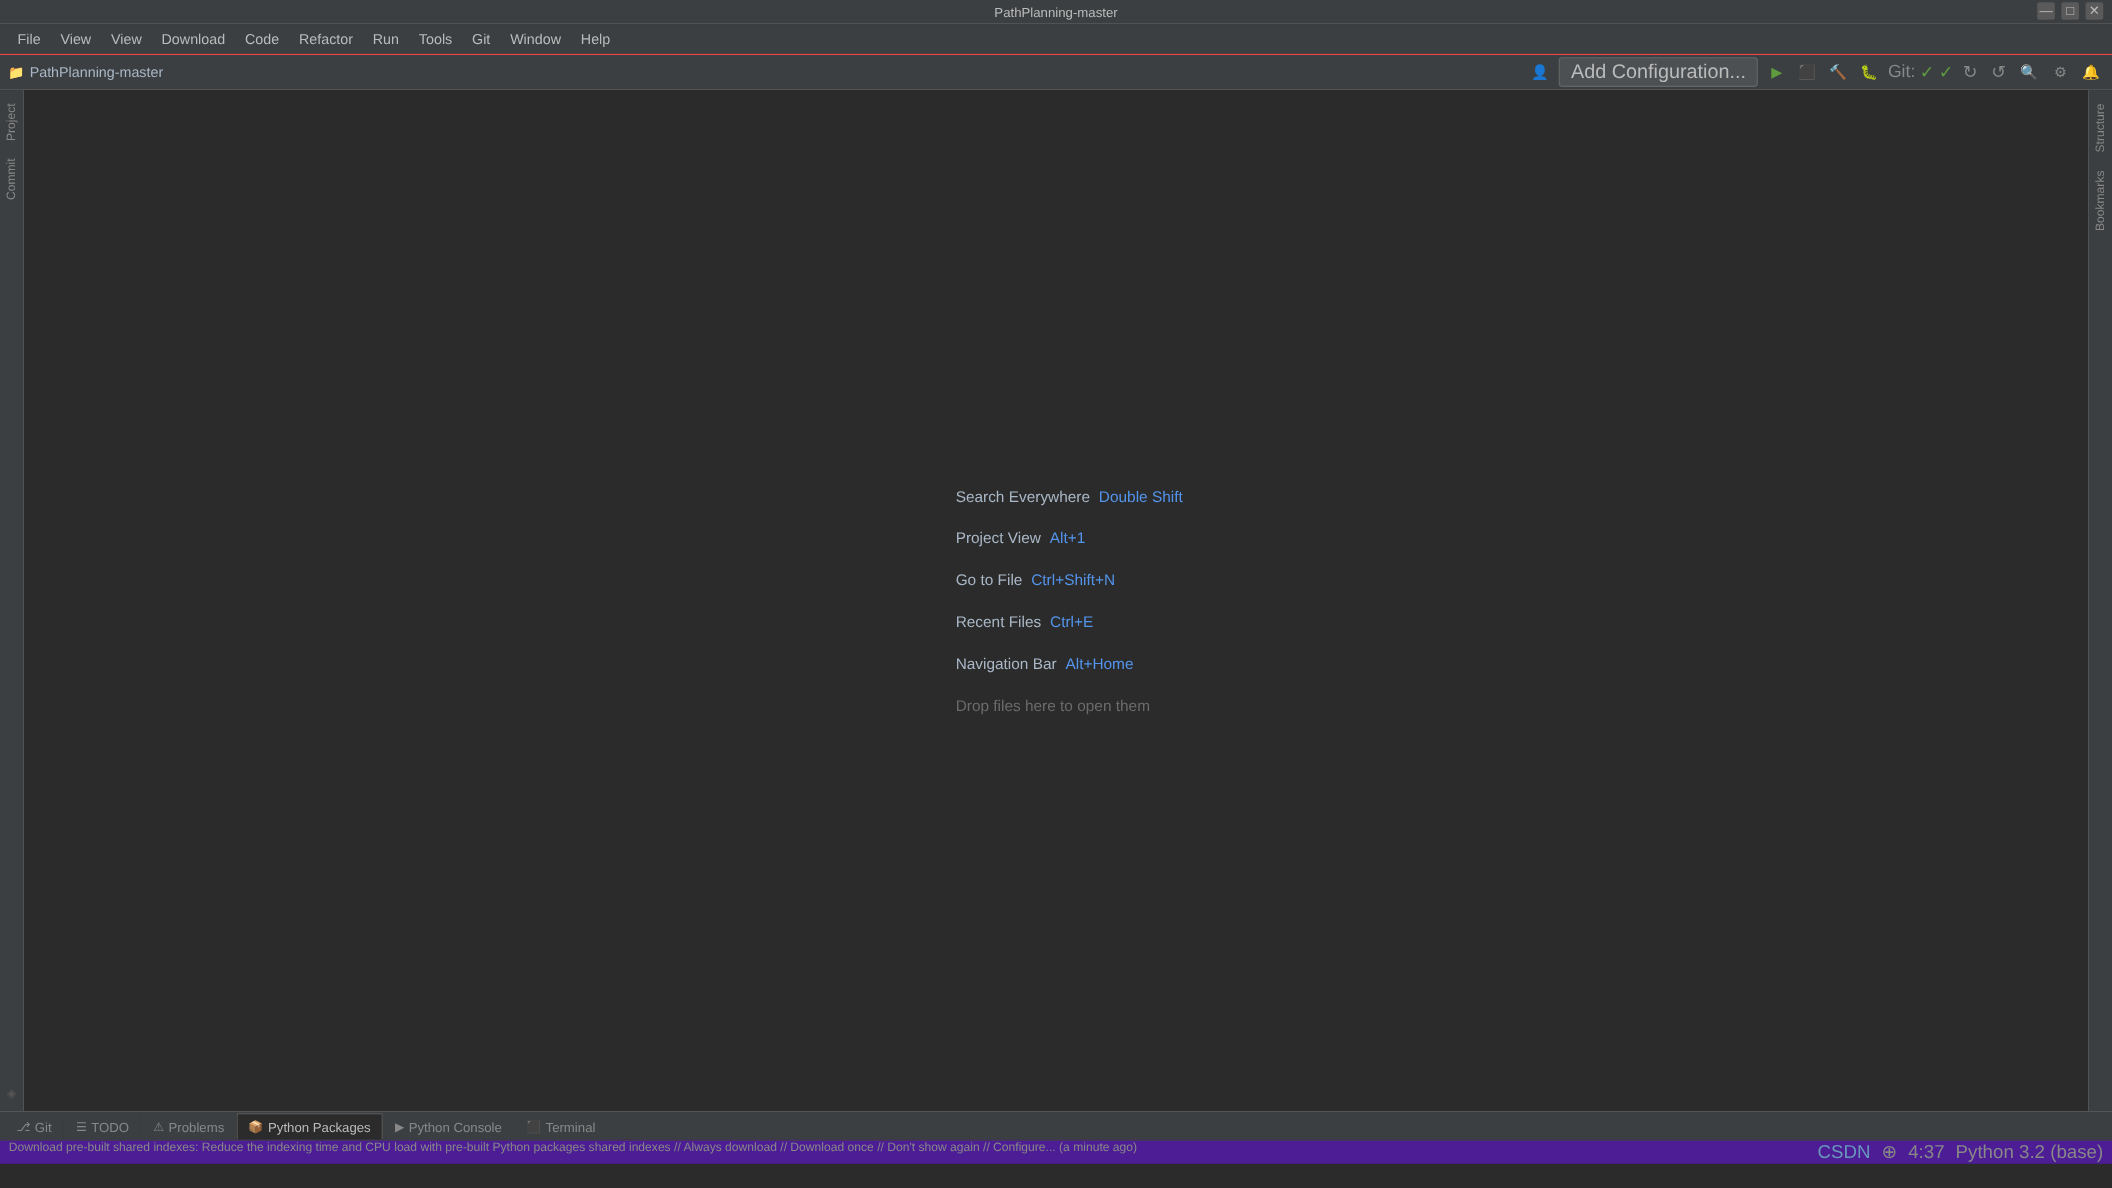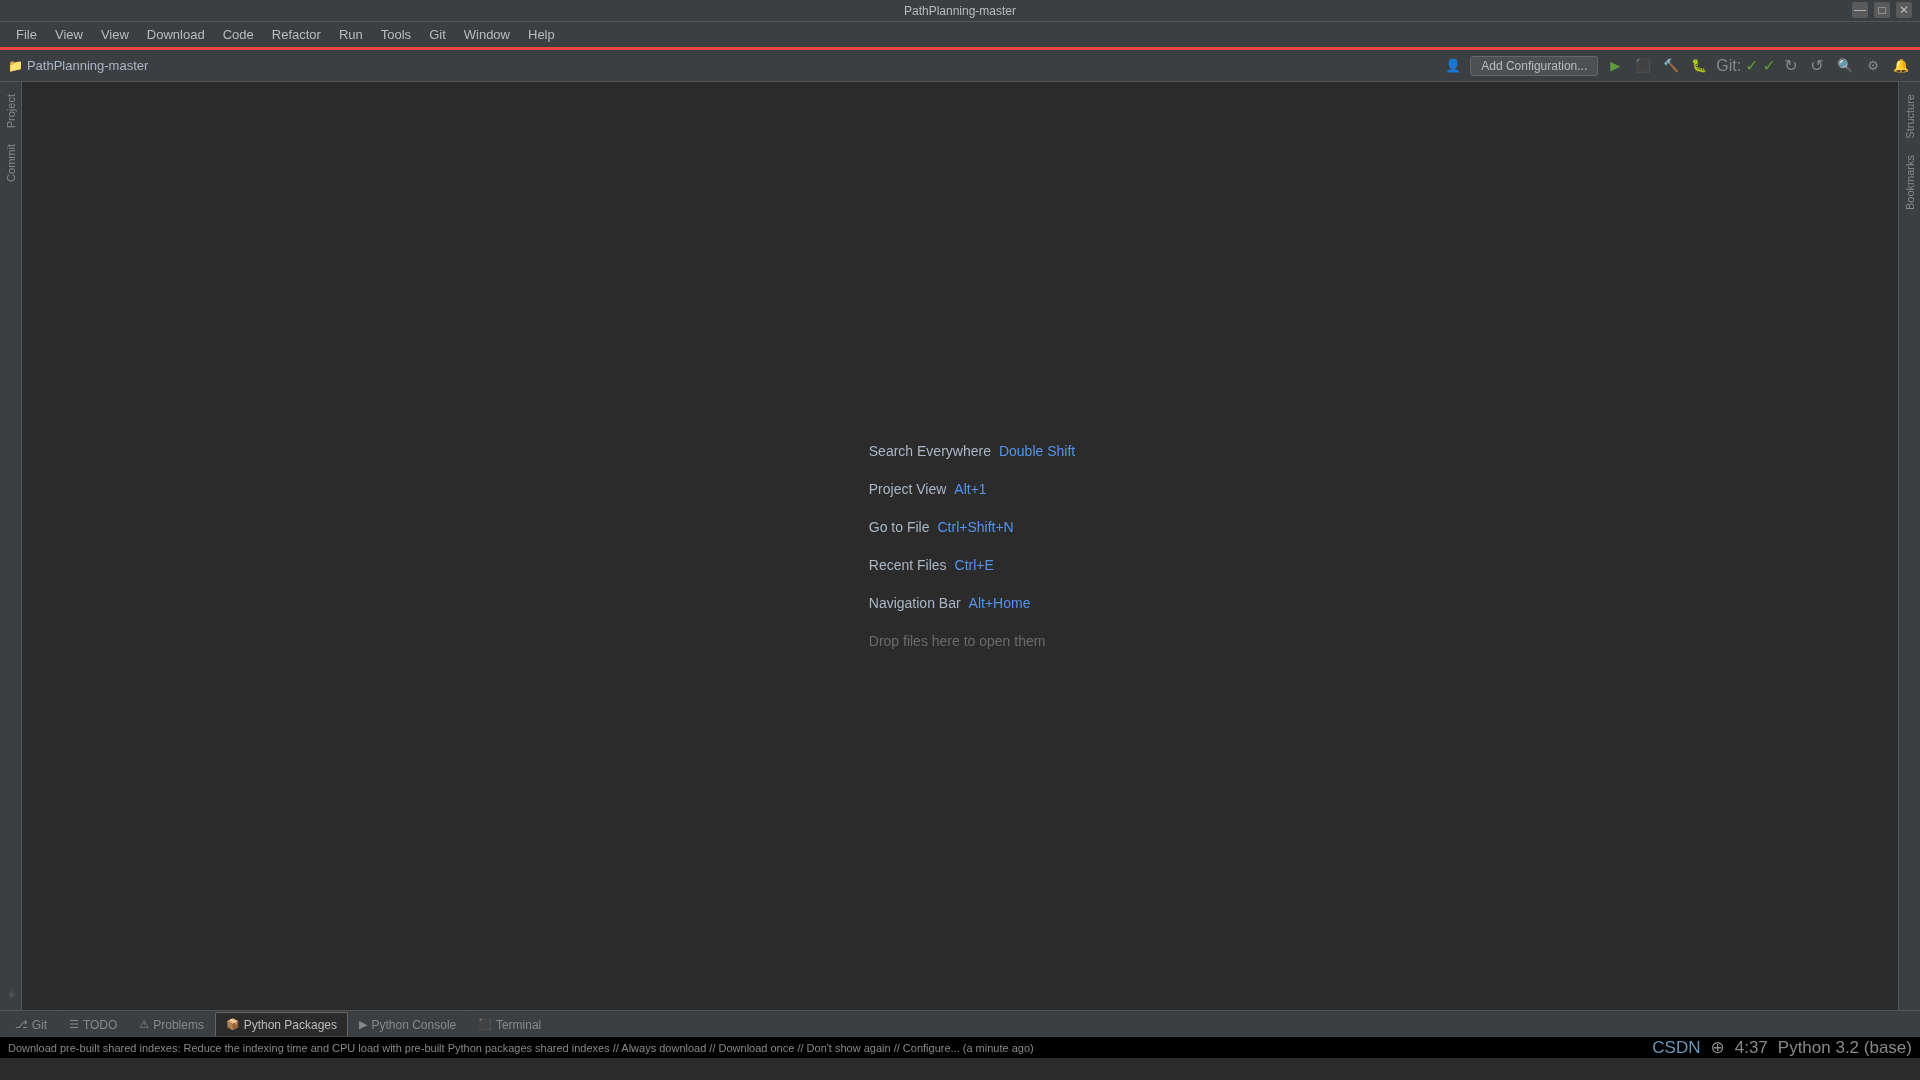--- a/index.html
+++ b/index.html
@@ -48,21 +48,21 @@
     }
 
     
     #menu-bar {
       height: 28px;
       background: #3c3f41;
       display: flex;
       align-items: center;
       padding: 0 8px;
       gap: 2px;
-      border-bottom: 3px solid #ef4444;
+      border-bottom: 1px solid #ef4444;
     }
     .menu-item {
       padding: 3px 8px;
       font-size: 13px;
       color: #bbb;
       cursor: pointer;
       border-radius: 3px;
     }
 
     
@@ -90,21 +90,21 @@
     .toolbar-right {
       display: flex;
       align-items: center;
       gap: 6px;
     }
     .config-btn {
       background: #4c5052;
       border: 1px solid #666;
       color: #bbb;
       padding: 2px 10px;
-      font-size: 12px;
+      font-size: 18px;
       border-radius: 3px;
       cursor: pointer;
     }
     .toolbar-icon-btn {
       width: 22px;
       height: 22px;
       display: flex;
       align-items: center;
       justify-content: center;
       color: #888;
@@ -236,23 +236,23 @@
       display: flex;
       align-items: center;
       gap: 10px;
       font-size: 17px;
       color: #888;
     }
 
     
     #notification-bar {
       height: 22px;
-      background: #000000;
-      display: flex;
-      align-items: center;
+      background: #4c1d95;
+      display: flex;
+      align-items: flex-start;
       padding: 0 8px;
       font-size: 11px;
       color: #888;
       border-top: 1px solid #444;
     }
   </style>
 </head>
 <body>
 
 <div id="title-bar">

